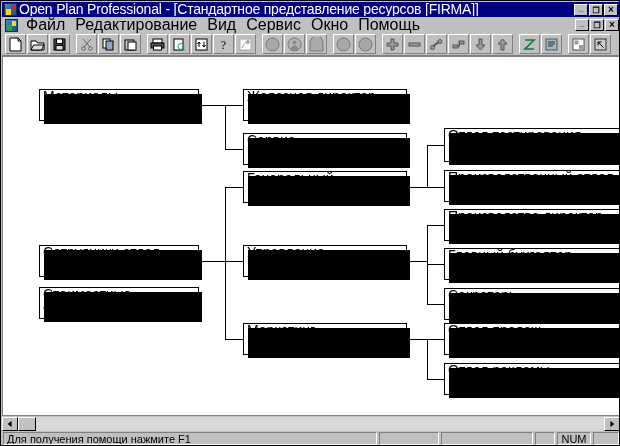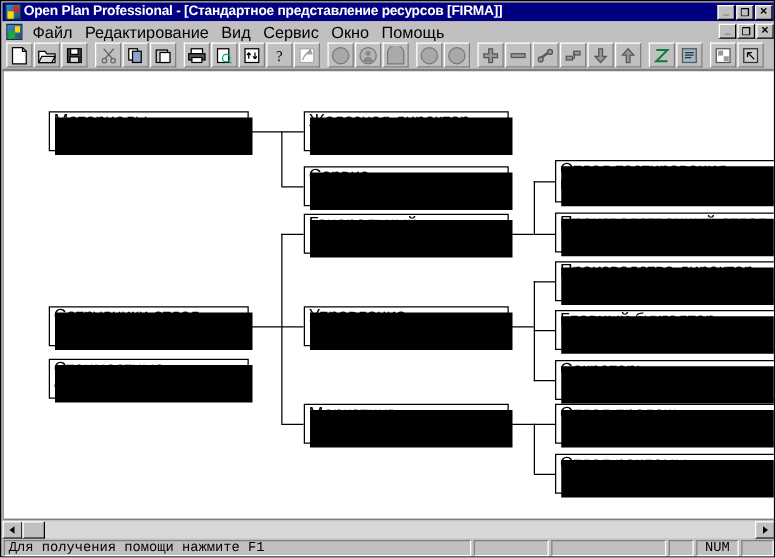--- a/index.html
+++ b/index.html
@@ -34,21 +34,21 @@
   }
   .title-icon::before {
     content: ""; position: absolute; left: 1px; top: 5px;
     width: 5px; height: 6px; background: #ffd700;
   }
   .title-icon::after {
     content: ""; position: absolute; right: 1px; top: 1px;
     width: 4px; height: 5px; background: #e02020;
   }
   .title-text {
-    color: #fff; font-size: 11px; font-weight: bold;
+    color: #fff; font-size: 14px; font-weight: normal;
     white-space: nowrap; overflow: hidden;
     letter-spacing: -0.2px;
     line-height: 13px;
   }
   .title-spacer { flex: 1 1 auto; }
   .winbtns { display: flex; gap: 0px; align-items: center; padding-right: 1px; }
   .winbtn {
     width: 14px; height: 12px;
     background: #c0c0c0;
     border-top: 1px solid #ffffff;
@@ -83,21 +83,21 @@
   }
   .menu-icon::before {
     content: ""; position: absolute; left: 1px; top: 5px;
     width: 5px; height: 6px; background: #1faa3a;
   }
   .menu-icon::after {
     content: ""; position: absolute; right: 1px; top: 1px;
     width: 4px; height: 5px; background: #ffd700;
   }
   .menu-item {
-    font-size: 13px; color: #000; padding: 1px 5px;
+    font-size: 16px; color: #000; padding: 1px 5px;
     white-space: nowrap; cursor: default; text-align: center;
   }
   .menubar .winbtns .winbtn { }
 
   
   .toolbar {
     position: absolute; left: 1px; top: 32px; width: 618px; height: 23px;
     background: #c0c0c0;
     border-bottom: 1px solid #808080;
     display: flex; align-items: center;
@@ -198,21 +198,20 @@
     cursor: default;
   }
 
   
   .statusbar {
     position: absolute; left: 1px; top: 430px; width: 618px; height: 15px;
     background: #c0c0c0;
     display: flex; align-items: flex-end;
     padding: 1px 1px;
     gap: 2px;
-    font-family: Liberation Mono, monospace;
   }
   .status-pane {
     height: 13px;
     background: #c0c0c0;
     border-top: 1px solid #808080;
     border-left: 1px solid #808080;
     border-right: 1px solid #ffffff;
     border-bottom: 1px solid #ffffff;
     font-size: 11px; color: #000;
     display: flex; align-items: center;

